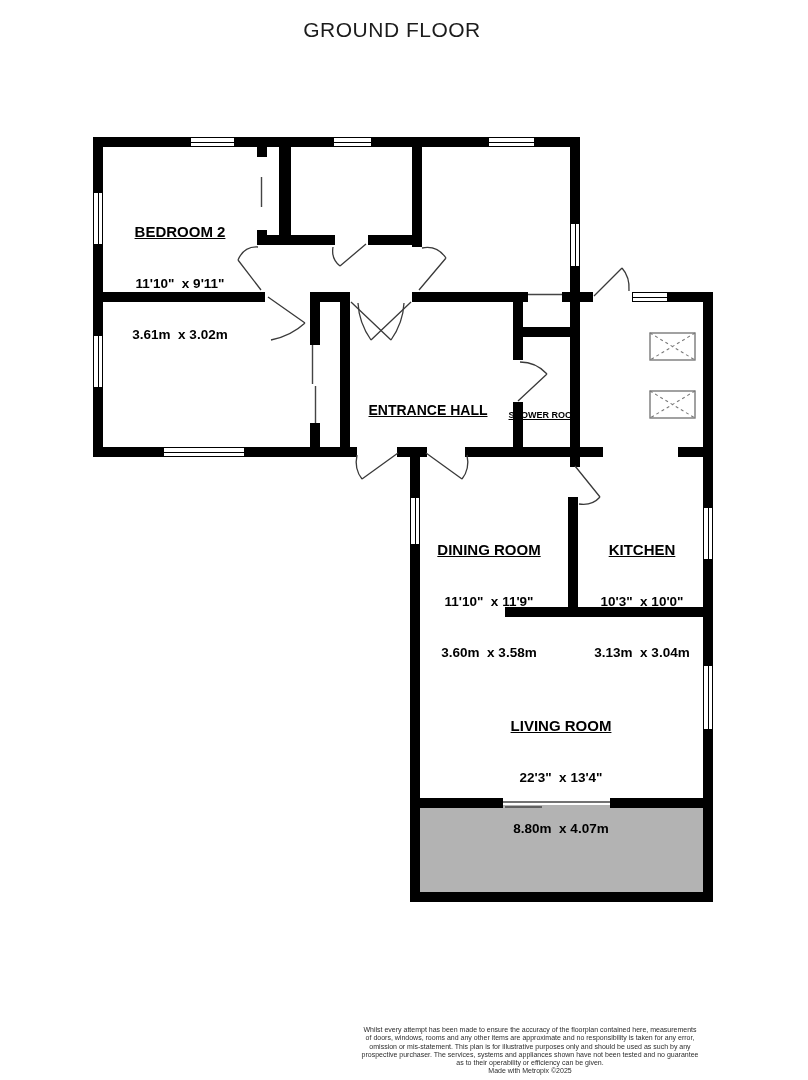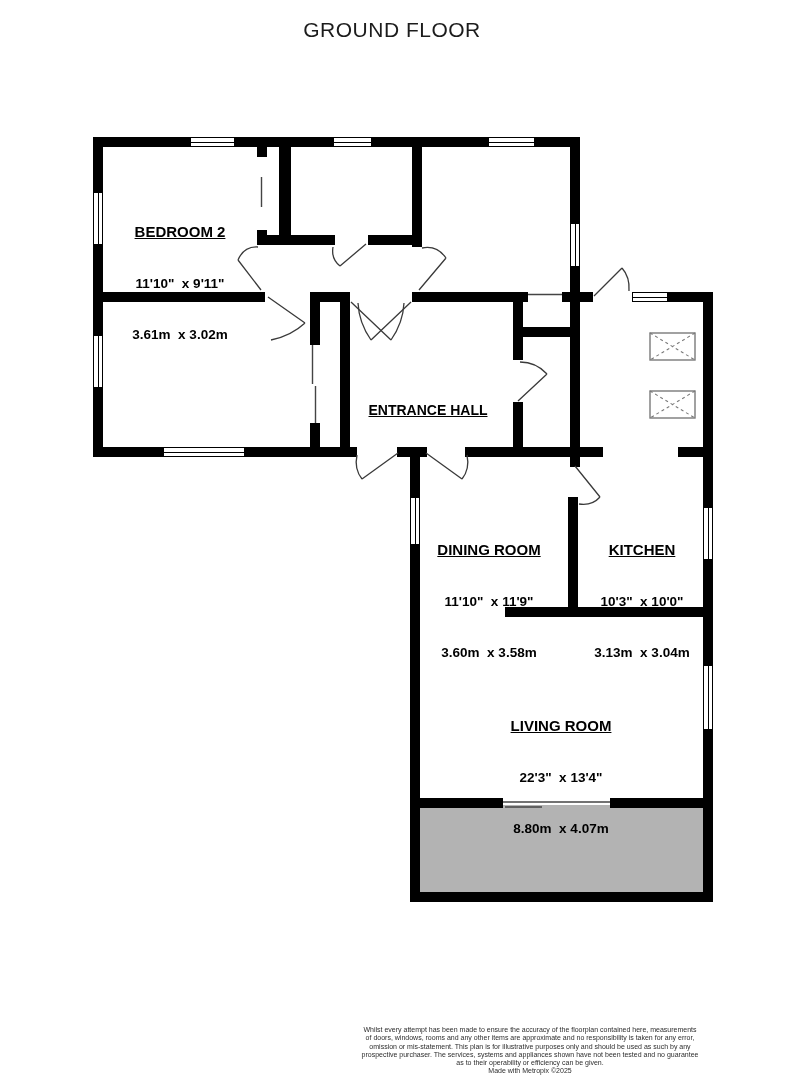--- a/index.html
+++ b/index.html
@@ -146,20 +146,23 @@
   </svg>
 
   <div class="room-label" style="left:180px;top:188px">
     <div class="rname">BEDROOM 2</div>
     <div class="dim">11'10"  x 9'11"</div>
     <div class="dim">3.61m  x 3.02m</div>
   </div>
   <div class="room-label big" style="left:428px;top:366px">
     <div class="rname">ENTRANCE HALL</div>
   </div>
+  <div class="room-label tiny" style="left:544px;top:374px">
+    <div class="rname">SHOWER ROOM</div>
+  </div>
   <div class="room-label" style="left:489px;top:506px">
     <div class="rname">DINING ROOM</div>
     <div class="dim">11'10"  x 11'9"</div>
     <div class="dim">3.60m  x 3.58m</div>
   </div>
   <div class="room-label" style="left:642px;top:506px">
     <div class="rname">KITCHEN</div>
     <div class="dim">10'3"  x 10'0"</div>
     <div class="dim">3.13m  x 3.04m</div>
   </div>

